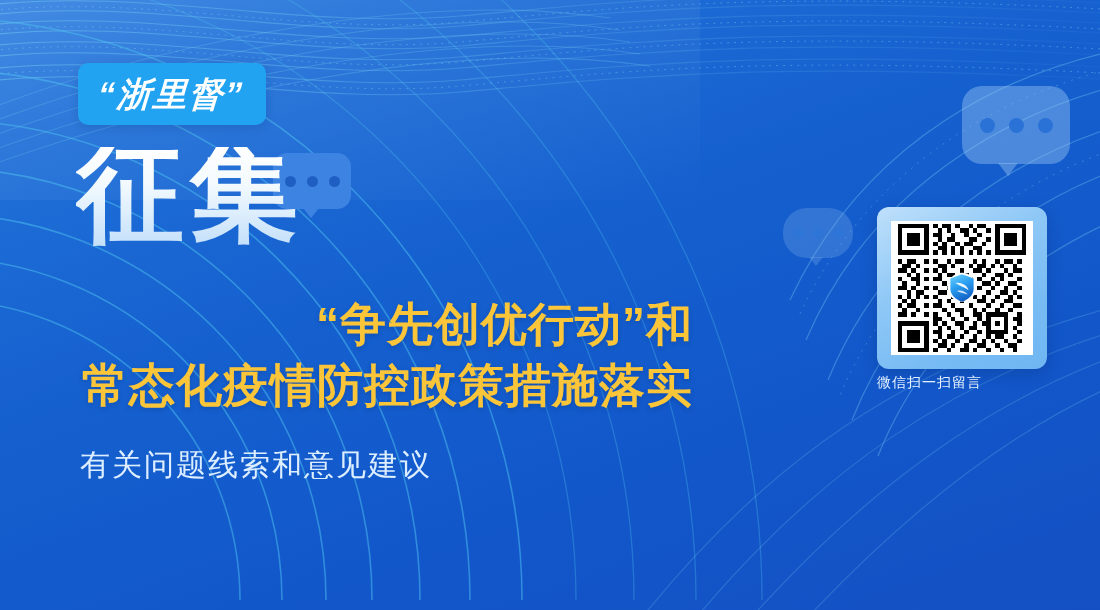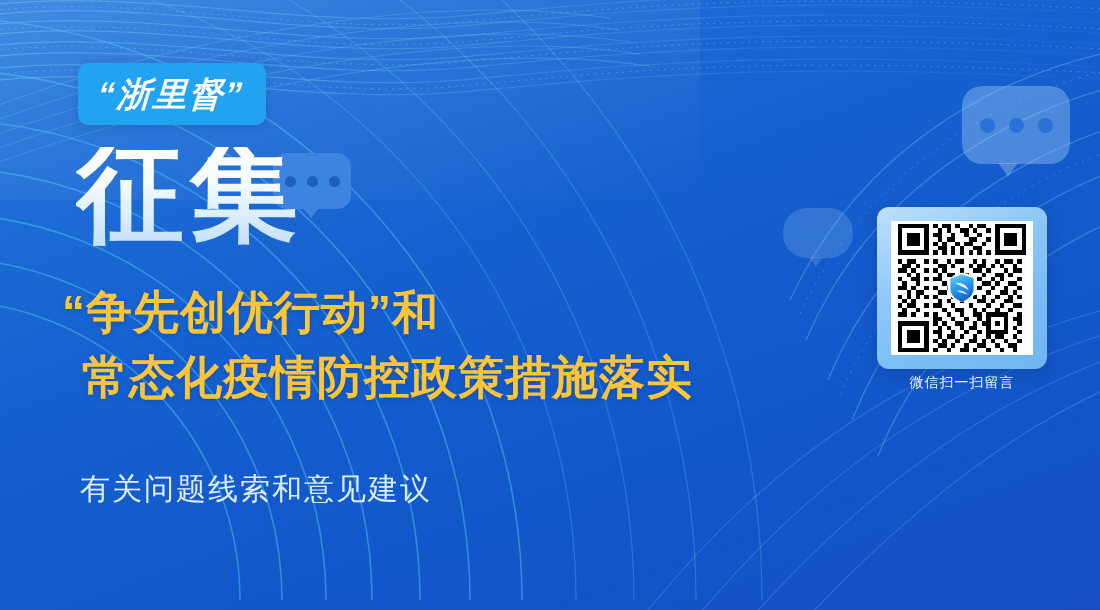--- a/index.html
+++ b/index.html
@@ -35,54 +35,54 @@
     position:absolute;left:76px;top:147px;
     font-family:Liberation Mono, monospace;
     font-size:108px;font-weight:bold;line-height:1;
     letter-spacing:6px;white-space:nowrap;
     background:linear-gradient(180deg,#ffffff 0%,#f3fafe 34%,#cfe6fb 78%,#bcdcf8 100%);
     -webkit-background-clip:text;background-clip:text;
     color:transparent;-webkit-text-fill-color:transparent;
   }
 
   
-  #headline{position:absolute;left:62px;top:280px;}
+  #headline{position:absolute;left:62px;top:292px;text-align:right;}
   #headline .hl{
     color:#fbc53a;font-size:46px;font-weight:bold;line-height:1.42;
     letter-spacing:1px;white-space:nowrap;
     text-shadow:0 2px 5px rgba(6,35,85,.22);
   }
-  #headline .hl2{padding-left:20px;}
+  #headline .hl2{padding-left:20px;font-family:Liberation Mono, monospace;}
 
   
   #subtitle{
     position:absolute;left:80px;top:450px;
     color:#dceeff;font-size:30px;letter-spacing:2px;
-    white-space:nowrap;line-height:1;margin-top:24px;
+    white-space:nowrap;line-height:1;
   }
 
   
   #qr-card{
     position:absolute;left:877px;top:207px;width:170px;height:162px;
     border-radius:12px;
     background:linear-gradient(150deg,#bfe0fb 0%,#8fc8f6 38%,#79bcf4 70%,#6fb6f2 100%);
     box-shadow:0 4px 16px rgba(4,30,75,.22);
   }
   #qr-white{
     position:absolute;left:14px;top:14px;width:142px;height:134px;
     background:#ffffff;
     display:flex;align-items:center;justify-content:center;
   }
   #qr-img{width:128px;height:128px;position:relative;}
   #qr-logo{
     position:absolute;left:50%;top:50%;width:30px;height:32px;
     transform:translate(-50%,-50%);
   }
   #qr-caption{
-    position:absolute;left:877px;top:373px;width:170px;text-align:center;
+    position:absolute;left:877px;top:373px;width:170px;
     color:#e3f1ff;font-size:14px;letter-spacing:1px;line-height:1.3;
   }
 
   
   .bubble{position:absolute;}
   .bubble .body{
     width:100%;height:100%;border-radius:18px;
     display:flex;align-items:center;justify-content:center;gap:var(--g,14px);
   }
   .bubble .dot{border-radius:50%;}

